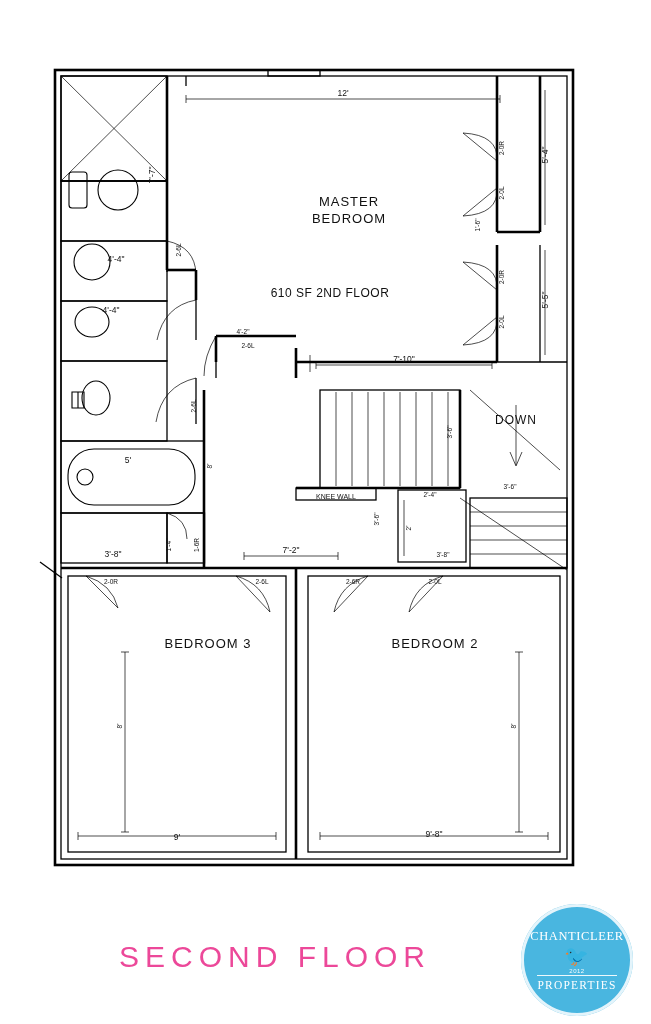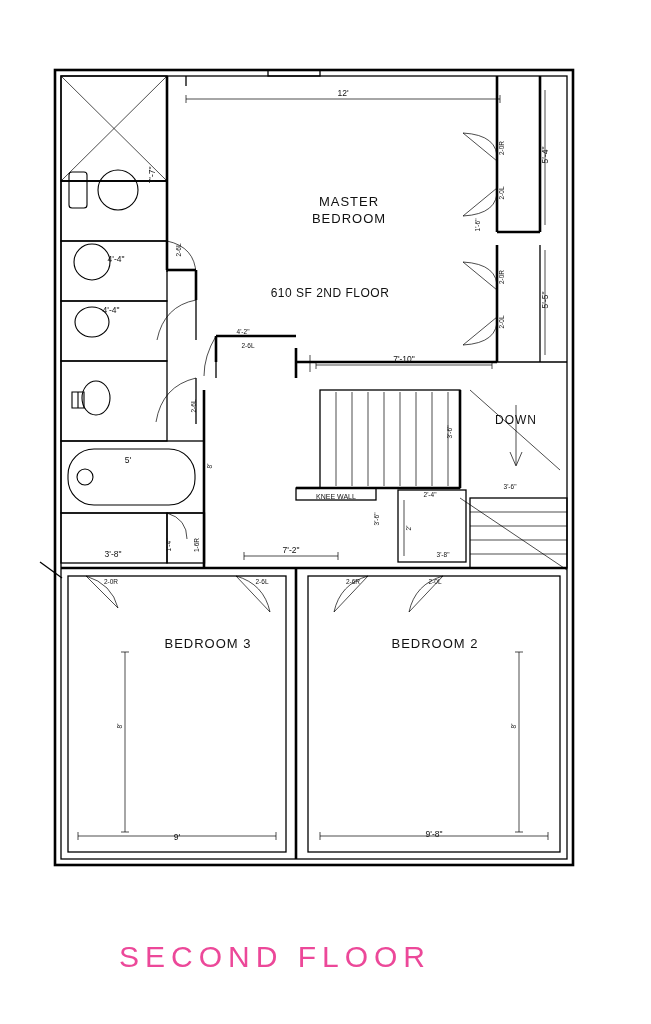--- a/index.html
+++ b/index.html
@@ -333,14 +333,20 @@
       <text class="lbl-small" x="199" y="545" text-anchor="middle" transform="rotate(-90 199 545)">1-6R</text>
       <text class="lbl-small" x="111" y="584" text-anchor="middle">2-0R</text>
       <text class="lbl-small" x="262" y="584" text-anchor="middle">2-6L</text>
       <text class="lbl-small" x="353" y="584" text-anchor="middle">2-6R</text>
       <text class="lbl-small" x="435" y="584" text-anchor="middle">2-0L</text>
     </g>
   </svg>
 
   <div class="title-text">SECOND FLOOR</div>
 
+  <div class="logo-badge">
+    <div class="logo-line1">CHANTICLEER</div>
+    <div class="logo-bird">🐦</div>
+    <div class="logo-est">2012</div>
+    <div class="logo-line2">PROPERTIES</div>
+  </div>
 
 </div>
 
 </body></html>

